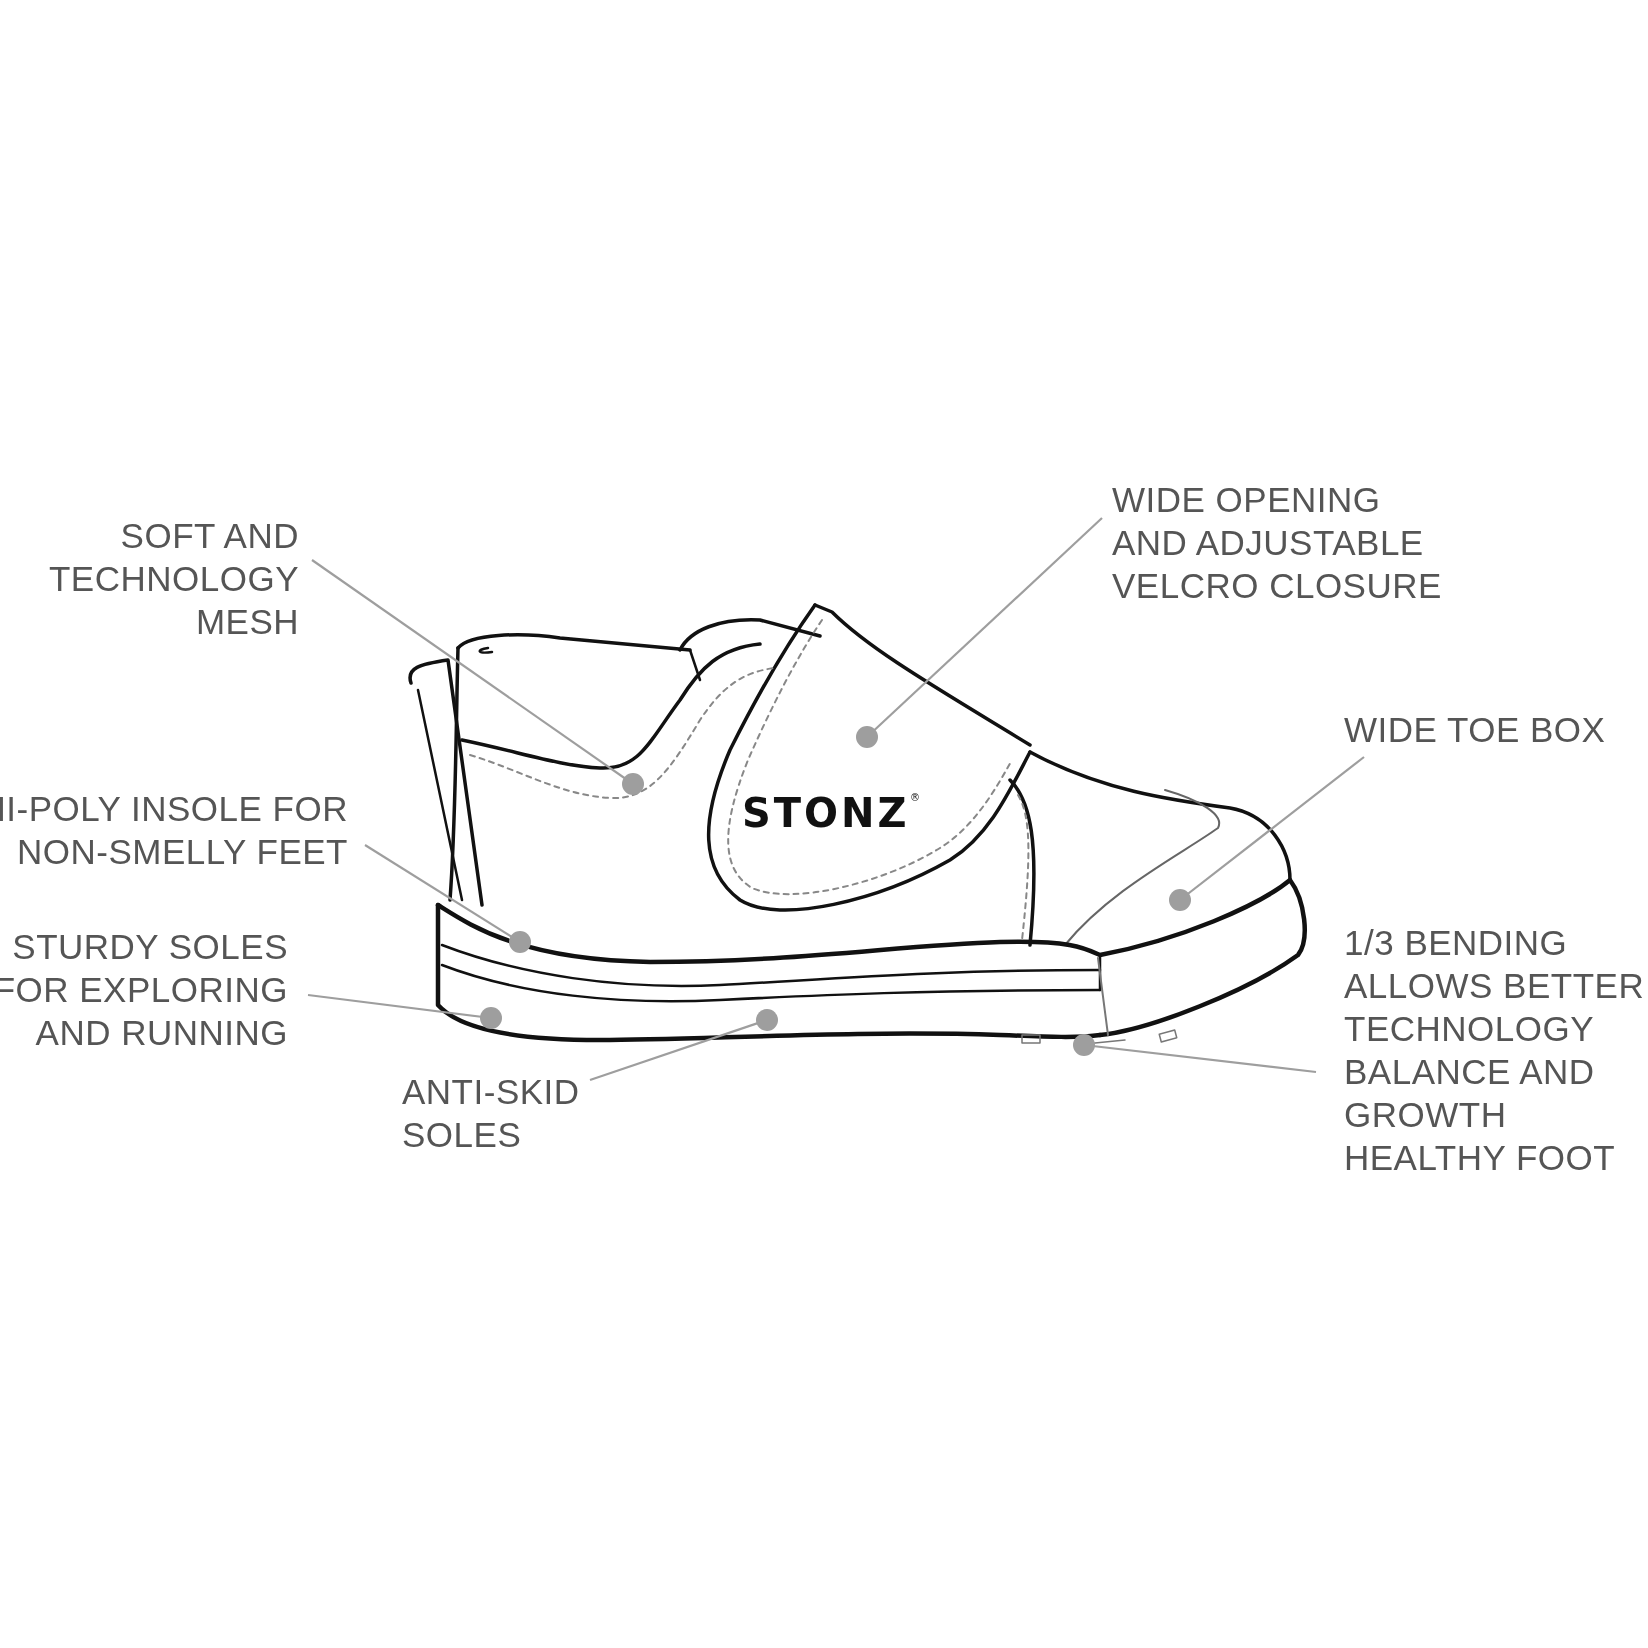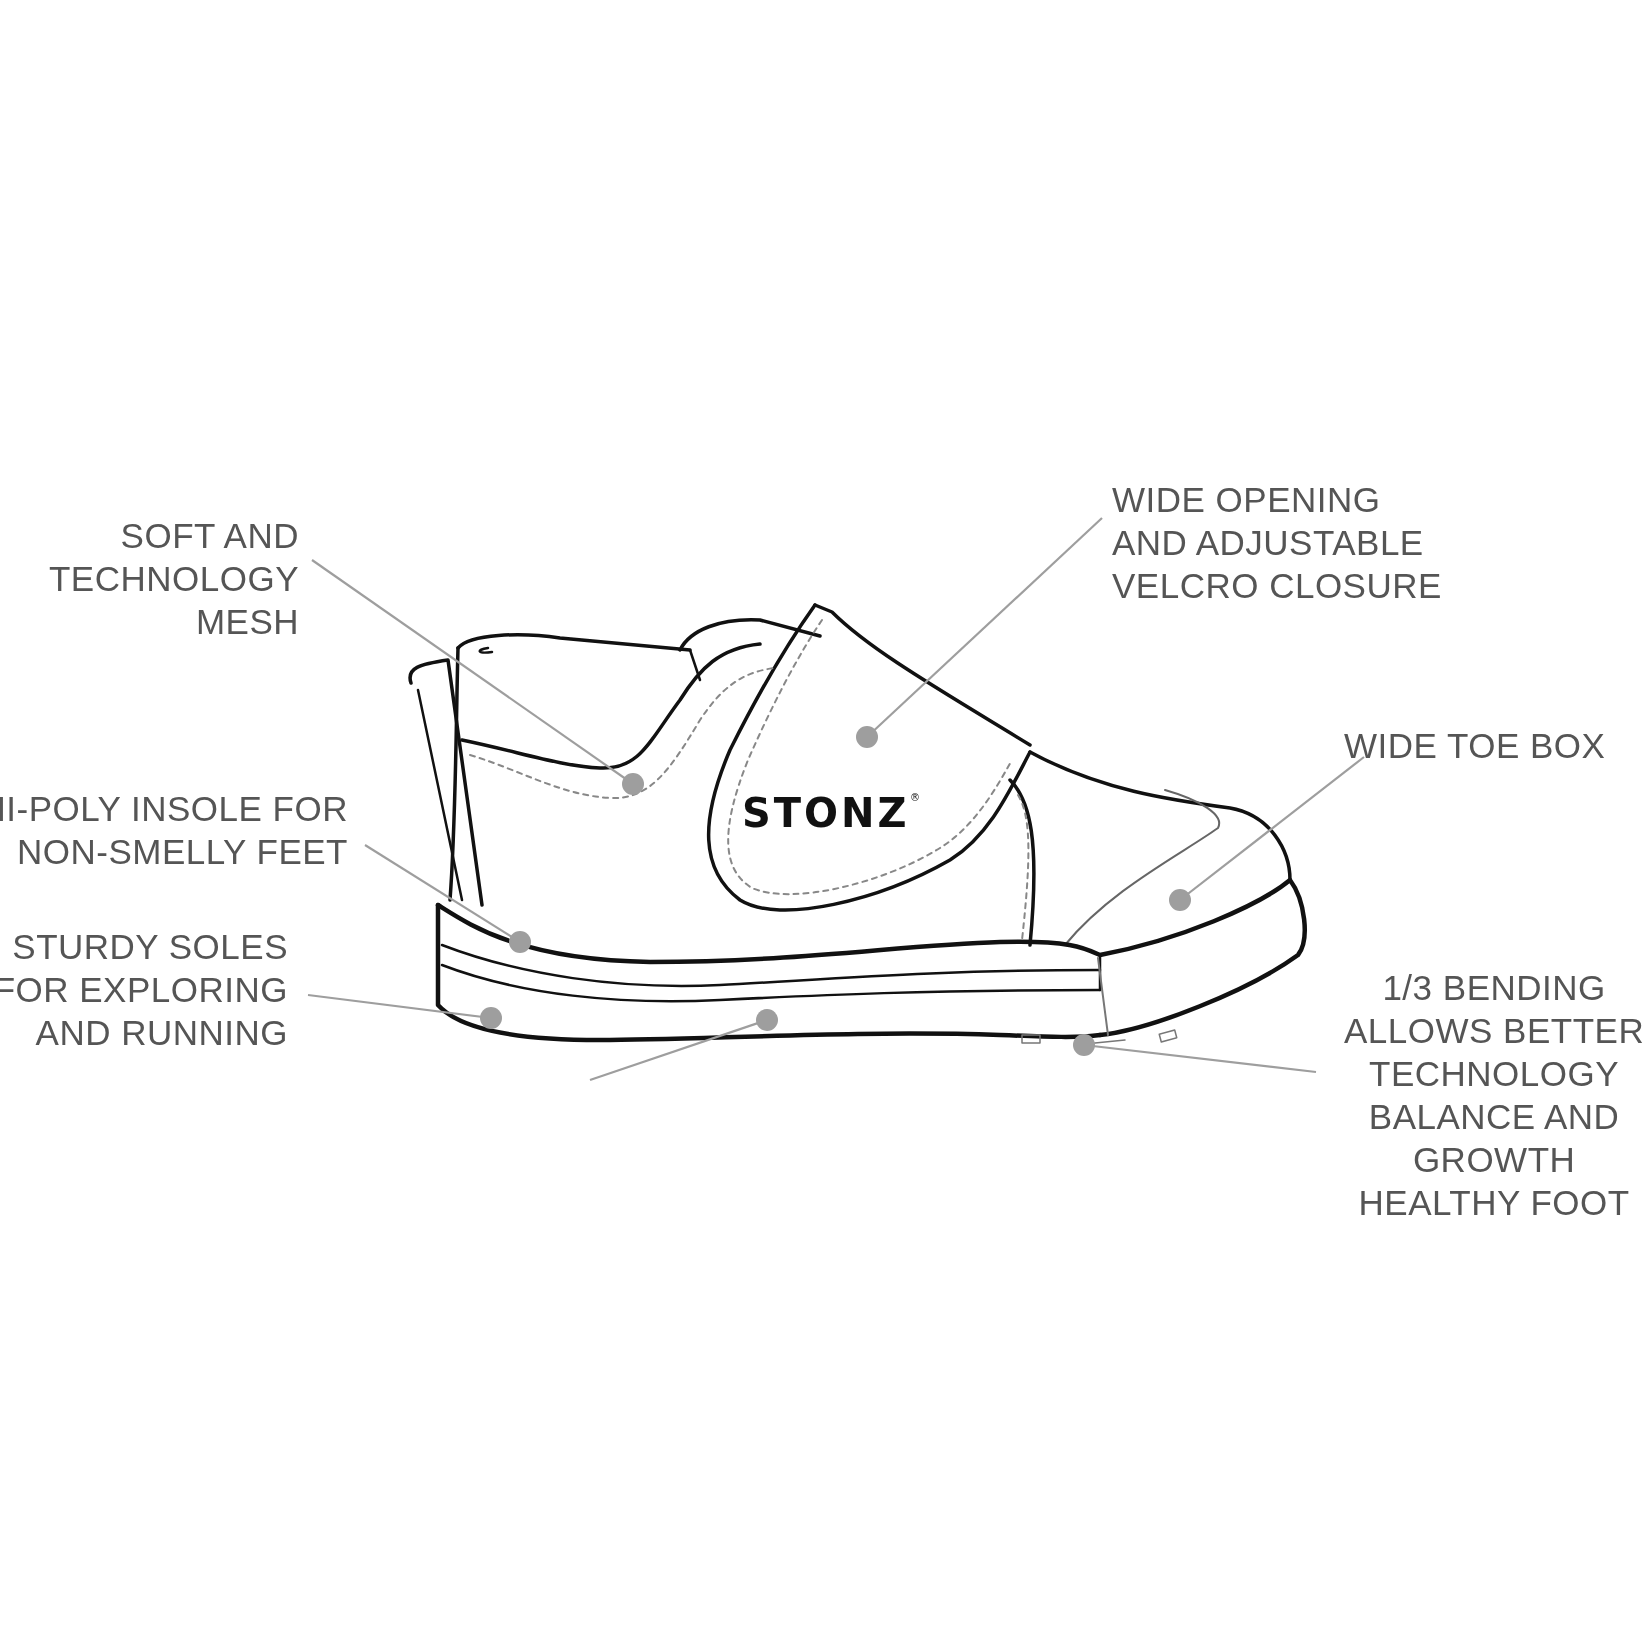--- a/index.html
+++ b/index.html
@@ -95,32 +95,36 @@
     <span class="ln">HI-POLY INSOLE FOR</span>
     <span class="ln">NON-SMELLY FEET</span>
   </div>
 
   <div class="label right" style="right:1360px; top:925px;">
     <span class="ln">STURDY SOLES</span>
     <span class="ln">FOR EXPLORING</span>
     <span class="ln">AND RUNNING</span>
   </div>
 
+  <div class="label left" style="left:402px; top:1070px;">
+    <span class="ln">ANTI-SKID</span>
+    <span class="ln">SOLES</span>
+  </div>
 
   <div class="label left" style="left:1112px; top:478px;">
     <span class="ln">WIDE OPENING</span>
     <span class="ln">AND ADJUSTABLE</span>
     <span class="ln">VELCRO CLOSURE</span>
   </div>
 
-  <div class="label left" style="left:1344px; top:708px;margin-top:16px;">
+  <div class="label left" style="left:1344px; top:708px;">
     <span class="ln">WIDE TOE BOX</span>
   </div>
 
-  <div class="label left" style="left:1344px; top:966px;text-align:center;">
+  <div class="label left" style="left:1344px; top:921px;">
     <span class="ln">1/3 BENDING</span>
     <span class="ln">ALLOWS BETTER</span>
     <span class="ln">TECHNOLOGY</span>
     <span class="ln">BALANCE AND</span>
     <span class="ln">GROWTH</span>
     <span class="ln">HEALTHY FOOT</span>
   </div>
 
 </div>
 

